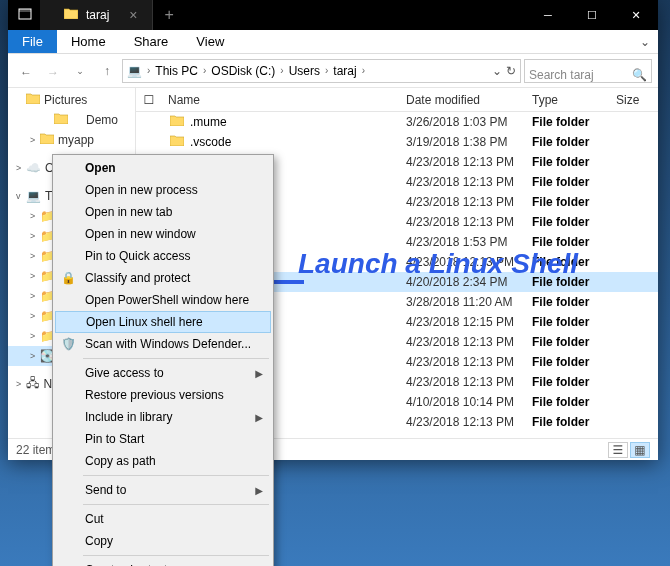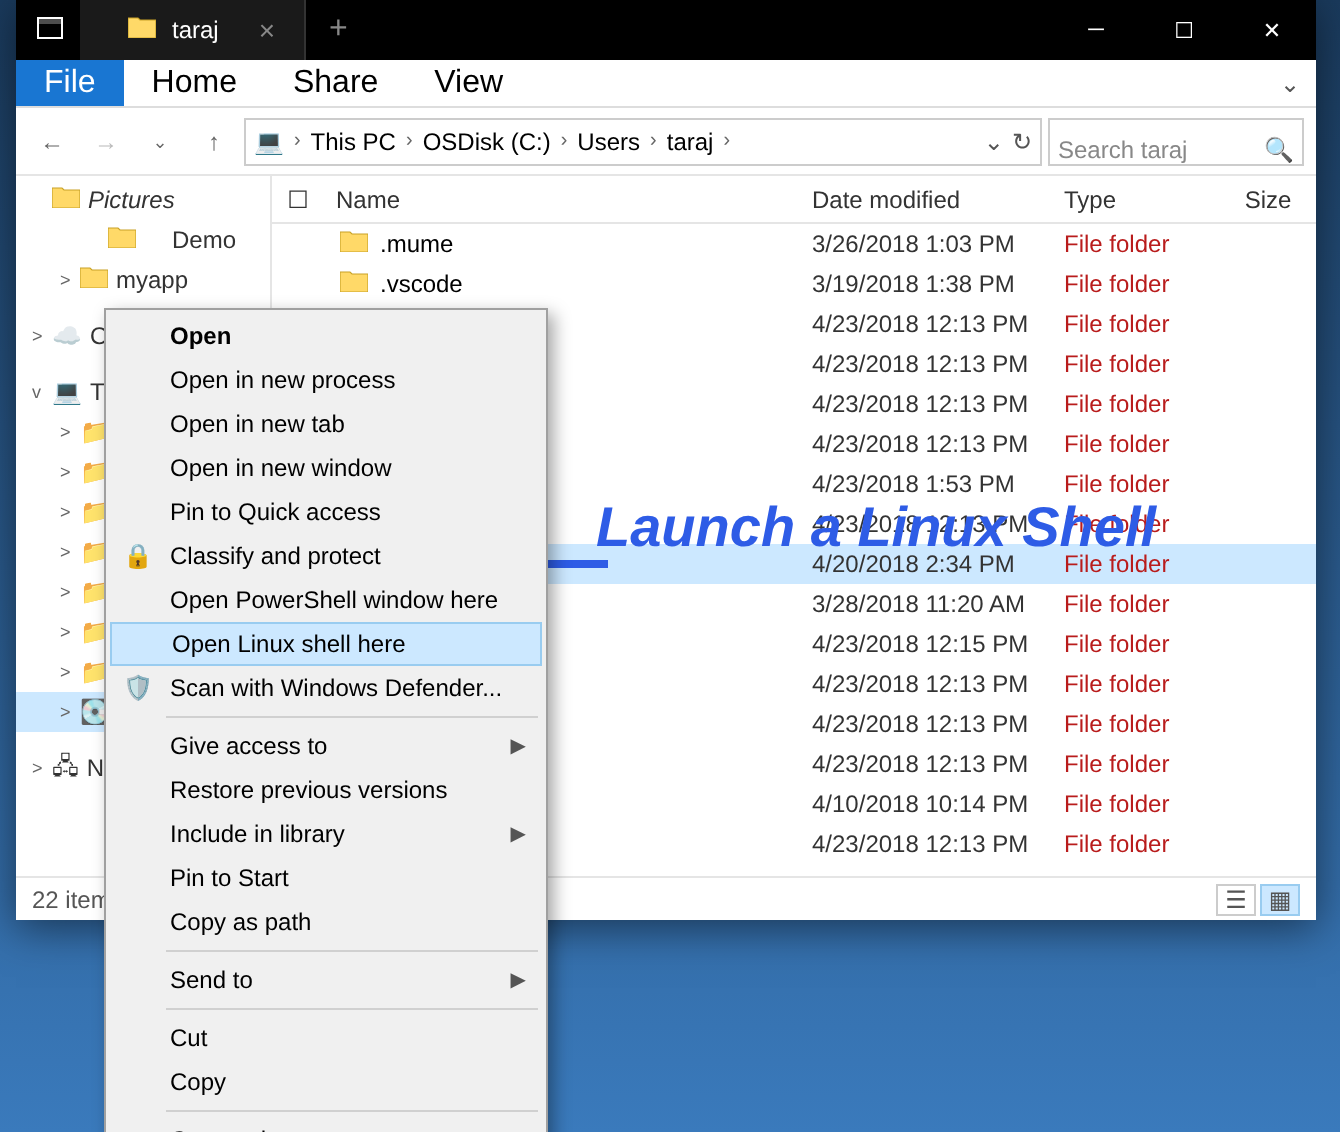--- a/index.html
+++ b/index.html
@@ -8,47 +8,47 @@
 .titlebar { background: #000; height: 30px; display: flex; align-items: center; color: #fff; }
 .titlebar .folder-icon { margin: 0 8px 0 10px; }
 .tab { background: #1a1a1a; height: 100%; display: flex; align-items: center; padding: 0 14px; border-right: 1px solid #333; }
 .tab .folder-icon { margin-right: 8px; }
 .tab-title { color: #fff; }
 .tab-close { margin-left: 20px; color: #888; font-size: 14px; }
 .newtab { padding: 0 12px; color: #888; font-size: 16px; }
 .win-controls { margin-left: auto; display: flex; }
 .win-controls div { width: 44px; height: 30px; display: flex; align-items: center; justify-content: center; color: #fff; font-size: 11px; }
 .ribbon { height: 24px; display: flex; align-items: center; border-bottom: 1px solid #ddd; }
-.ribbon-tab { padding: 0 14px; height: 100%; display: flex; align-items: center; font-size: 16px; }
+.ribbon-tab { padding: 0 14px; height: 100%; display: flex; align-items: center; font-size: 13px; }
 .ribbon-file { background: #1976d2; color: #fff; }
 .addrbar { height: 34px; display: flex; align-items: center; padding: 4px 6px; gap: 3px; border-bottom: 1px solid #e5e5e5; }
 .nav-btn { width: 24px; height: 24px; display: flex; align-items: center; justify-content: center; color: #666; }
 .addr-box { flex: 1; height: 24px; border: 1px solid #ccc; display: flex; align-items: center; padding: 0 4px; font-size: 12px; gap: 2px; }
 .addr-box .seg { display: flex; align-items: center; }
 .addr-box .chev { margin: 0 3px; color: #666; font-size: 10px; }
 .search-box { width: 128px; height: 24px; border: 1px solid #ccc; display: flex; align-items: flex-end; padding: 0 4px; color: #888; }
 .content { display: flex; height: calc(100% - 30px - 24px - 34px - 22px); }
 .tree { width: 128px; border-right: 1px solid #e5e5e5; overflow: hidden; padding: 2px 0; }
 .tree-item { display: flex; align-items: center; height: 20px; padding-left: 8px; font-size: 12px; color: #333; }
 .tree-item .twisty { width: 10px; font-size: 9px; color: #666; }
 .tree-item .ic { margin-right: 4px; }
 .listarea { flex: 1; position: relative; }
 .list-header { height: 24px; display: flex; align-items: center; border-bottom: 1px solid #e5e5e5; font-size: 12px; color: #333; }
 .list-header .chk { width: 26px; text-align: center; }
 .col-name { flex: 1; padding-left: 6px; }
 .col-date { width: 126px; }
 .col-type { width: 84px; }
-.col-size { width: 42px; text-align: center; padding-right: 6px; }
+.col-size { width: 42px; text-align: left; padding-right: 6px; }
 .row { height: 20px; display: flex; align-items: center; font-size: 12px; }
 .row.selected { background: #cce8ff; }
 .row .chk { width: 26px; }
 .row .name { flex: 1; display: flex; align-items: center; padding-left: 8px; }
 .row .fic { margin-right: 6px; }
 .row .date { width: 126px; color: #333; }
-.row .type { width: 84px; color: #b91c1c; }
+.row .type { width: 84px; color: #000000; font-weight: bold; }
 .row .size { width: 42px; }
 .statusbar { height: 22px; border-top: 1px solid #e5e5e5; display: flex; align-items: center; padding: 0 8px; font-size: 11px; color: #555; gap: 32px; }
 .statusbar .view-btns { margin-left: auto; display: flex; gap: 2px; }
 .statusbar .view-btns span { width: 20px; height: 16px; border: 1px solid #ccc; display: flex; align-items: center; justify-content: center; }
 .statusbar .view-btns span.active { background: #cce8ff; border-color: #99ccf0; }
 .annotation { position: absolute; left: 298px; top: 248px; color: #2e5ce6; font-weight: bold; font-size: 28px; font-style: italic; pointer-events: none; }
 .arrow { position: absolute; left: 192px; top: 272px; width: 112px; height: 20px; pointer-events: none; }
 .ctxmenu { position: absolute; left: 52px; top: 154px; width: 222px; background: #f0f0f0; border: 1px solid #a0a0a0; box-shadow: 3px 3px 8px rgba(0,0,0,0.35); padding: 2px; }
 .ctx-item { height: 22px; display: flex; align-items: center; padding-left: 30px; font-size: 12px; color: #000; position: relative; }
 .ctx-item.bold { font-weight: bold; }
@@ -118,21 +118,21 @@
       </span>
     </div>
     <div class="search-box">
       <span>Search taraj</span>
       <span style="margin-left:auto">🔍</span>
     </div>
   </div>
 
   <div class="content">
     <div class="tree" id="tree">
-        <div class="tree-item" style="padding-left: 8px; font-style: italic;">
+        <div class="tree-item" style="padding-left: 8px;">
           <span class="twisty"></span>
           <span class="ic"><svg class="foldersvg" viewBox="0 0 14 11">
               <path d="M0 1 L5 1 L6 2 L14 2 L14 11 L0 11 Z"></path>
             </svg></span>
           <span>Pictures</span>
         </div>
         <div class="tree-item" style="padding-left: 22px; gap: 14px;">
           <span class="twisty"></span>
           <span class="ic"><svg class="foldersvg" viewBox="0 0 14 11">
               <path d="M0 1 L5 1 L6 2 L14 2 L14 11 L0 11 Z"></path>

